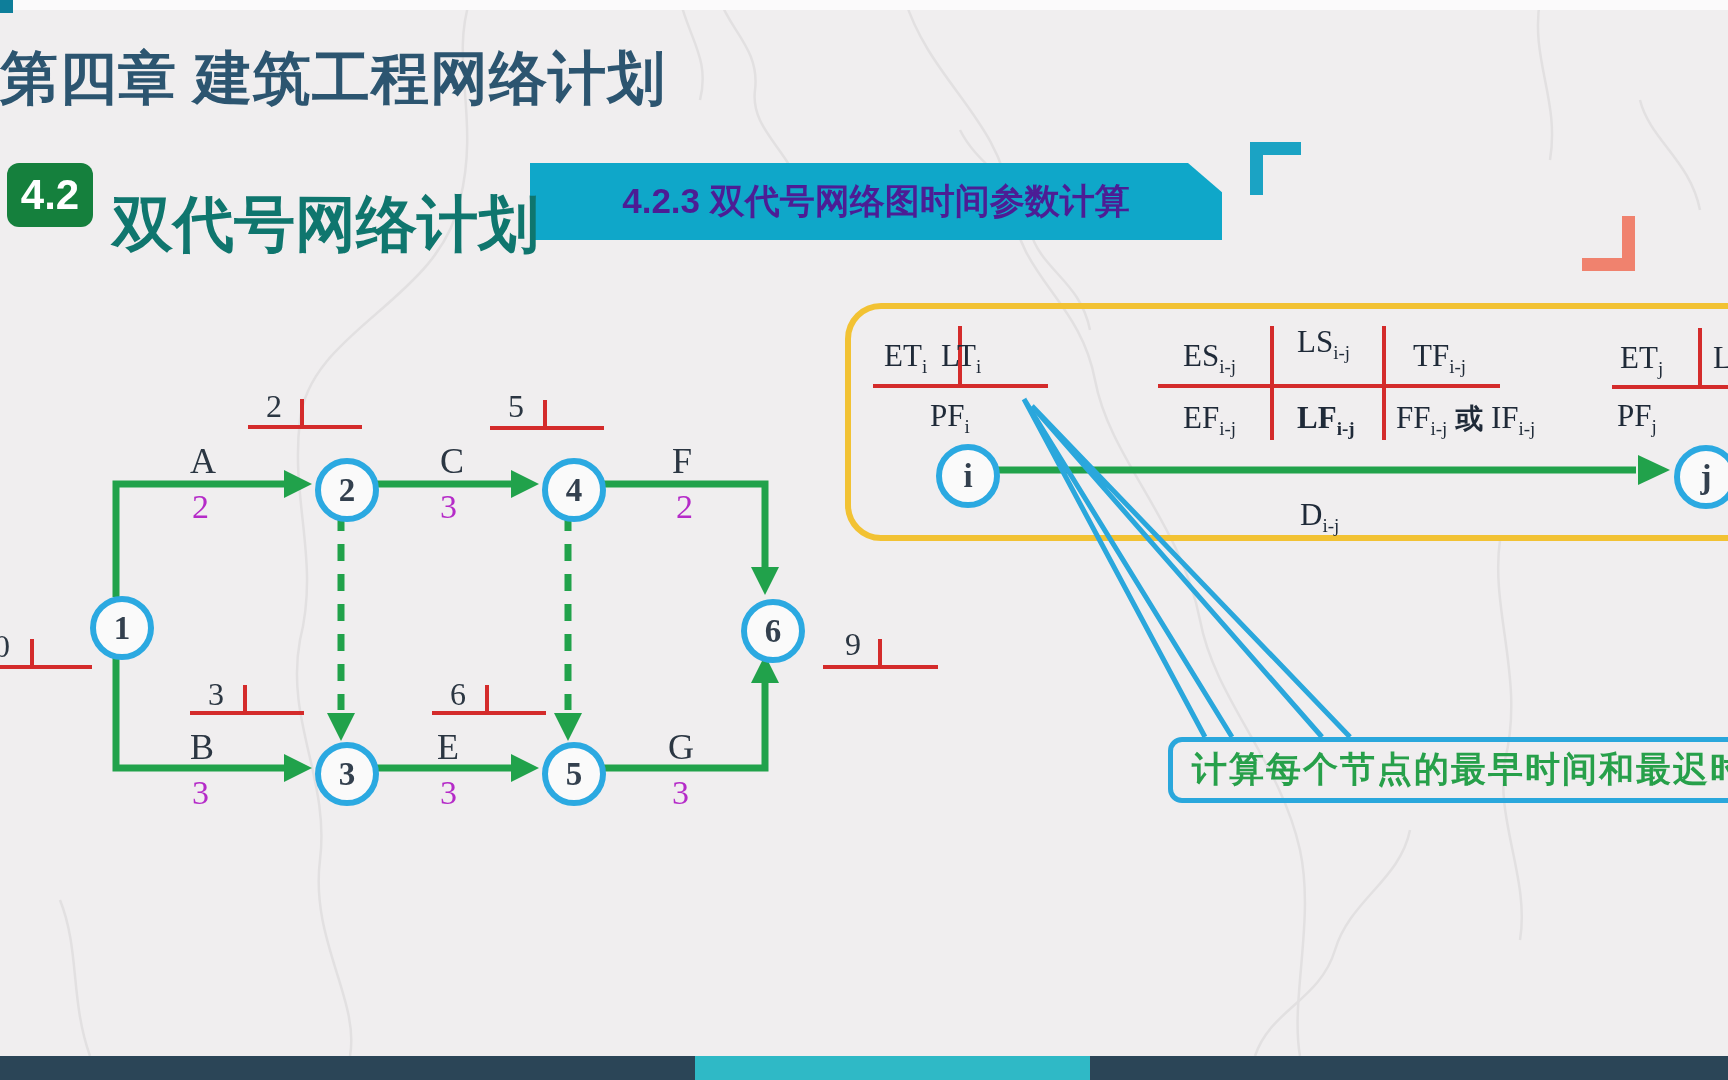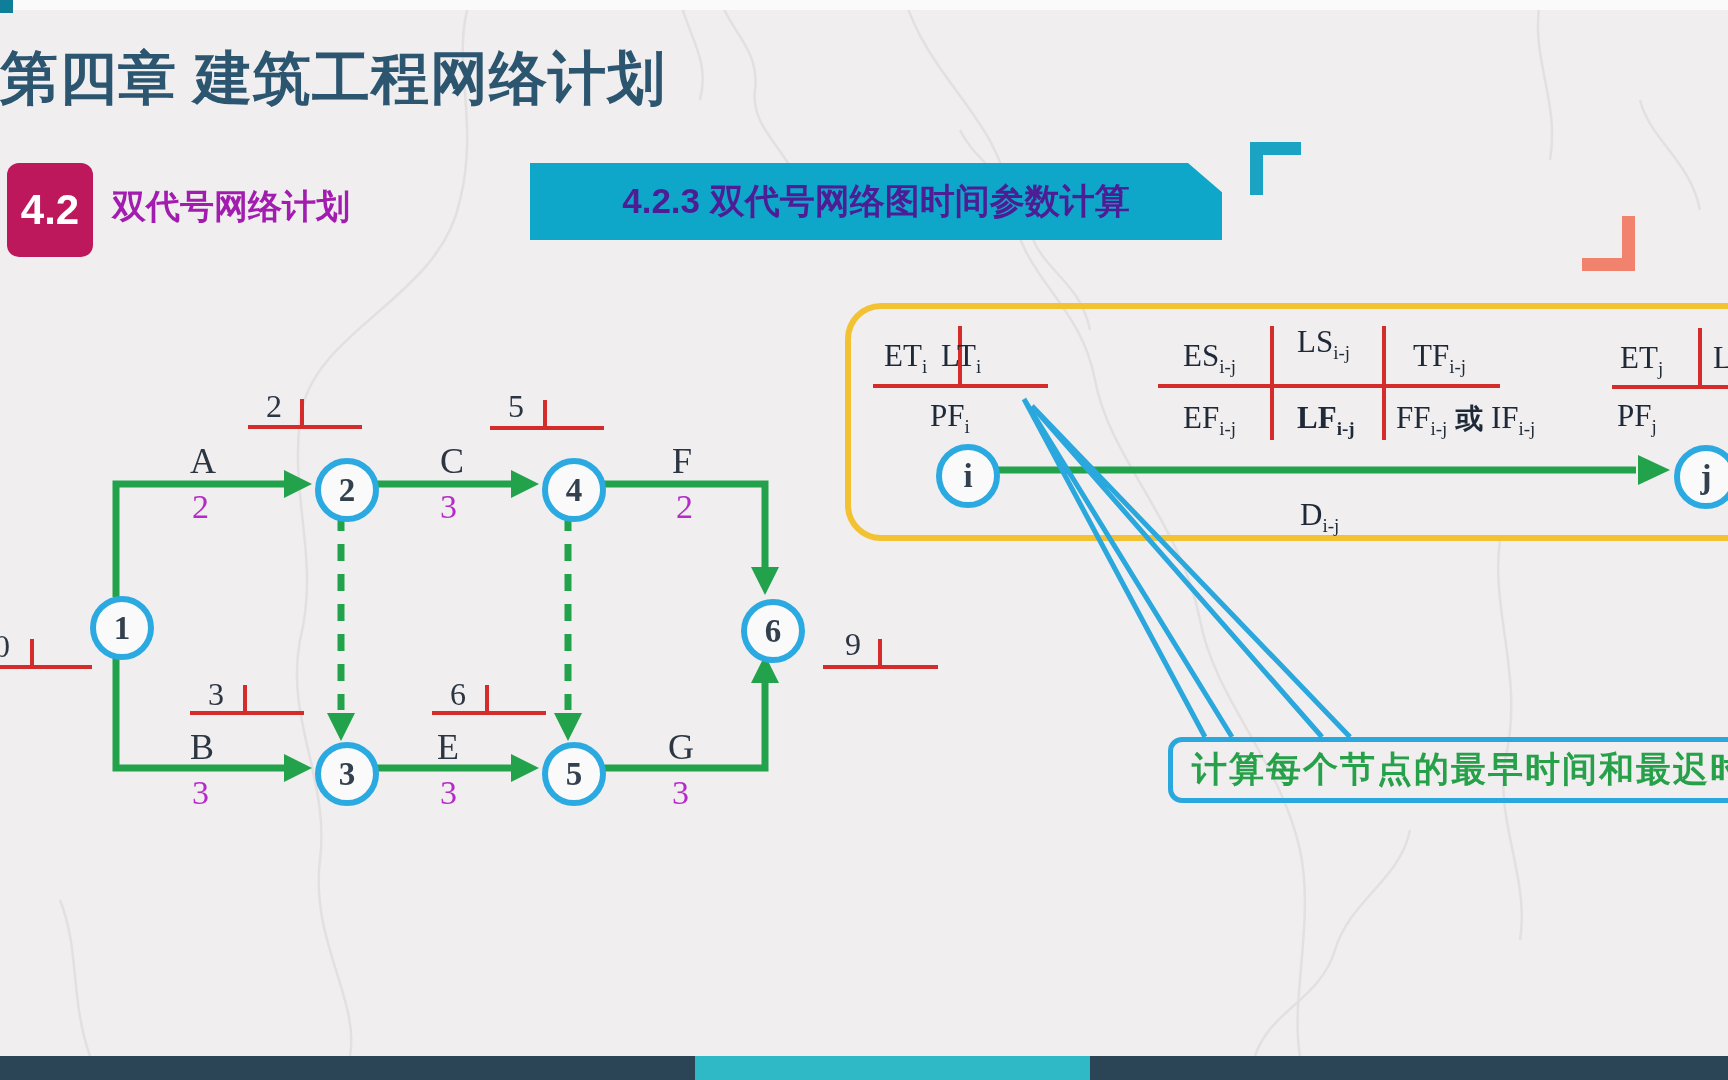--- a/index.html
+++ b/index.html
@@ -33,25 +33,25 @@
       <path d="M960 130 C980 170 1020 180 1030 230 C1040 270 1080 280 1090 330"></path>
       <path d="M60 900 C80 950 70 1000 90 1056"></path>
     </g>
   </svg>
 
   <div class="abs" style="left:0;top:0;width:1728px;height:10px;background:#FBFAFB;z-index:1"></div>
   <div class="abs" style="left:0;top:0;width:13px;height:13px;background:#0E7E9A;z-index:2"></div>
 
   <div class="t" style="left:0px;top:40px;font-size:58px;font-weight:900;color:#2C5570;letter-spacing:1px;z-index:5">第四章 建筑工程网络计划</div>
 
-  <div class="abs" style="left:7px;top:163px;width:86px;height:94px;background:#be185d;border-radius:12px;
+  <div class="abs" style="left:7px;top:163px;width:86px;height:64px;background:#15803d;border-radius:12px;
               display:flex;align-items:center;justify-content:center;z-index:5">
     <span style="color:#fff;font-weight:900;font-size:42px;">4.2</span>
   </div>
-  <div class="t" style="left:112px;top:184px;font-size:34px;font-weight:900;color:#a21caf;z-index:5">双代号网络计划</div>
+  <div class="t" style="left:112px;top:184px;font-size:61px;font-weight:900;color:#0f766e;z-index:5">双代号网络计划</div>
 
   <div class="abs" style="left:530px;top:163px;width:692px;height:77px;background:#0FA7C9;z-index:4;
               clip-path:polygon(0 0, calc(100% - 34px) 0, 100% 38%, 100% 100%, 0 100%);
               display:flex;align-items:center;justify-content:center;">
     <span style="color:#4c1d95;font-weight:900;font-size:35px;">4.2.3 双代号网络图时间参数计算</span>
   </div>
 
   <div class="abs" style="left:1250px;top:142px;width:38px;height:40px;border-top:13px solid #1BA3C4;border-left:13px solid #1BA3C4;z-index:5"></div>
   <div class="abs" style="left:1582px;top:216px;width:40px;height:42px;border-bottom:13px solid #F0826E;border-right:13px solid #F0826E;z-index:5"></div>
 

